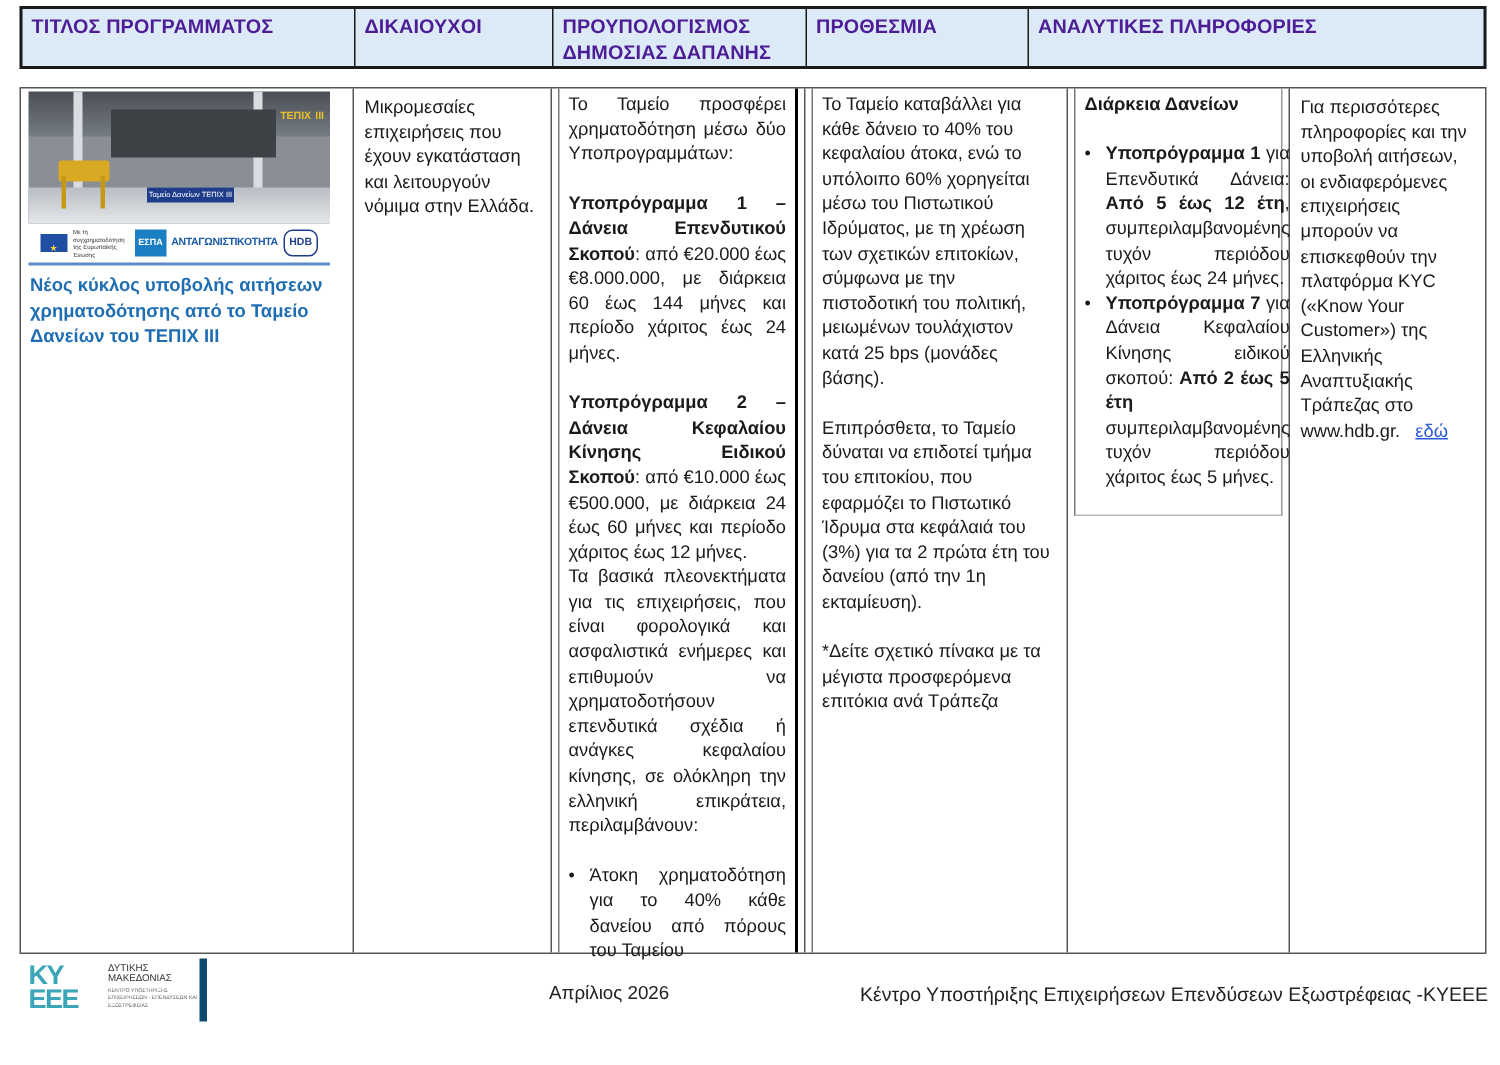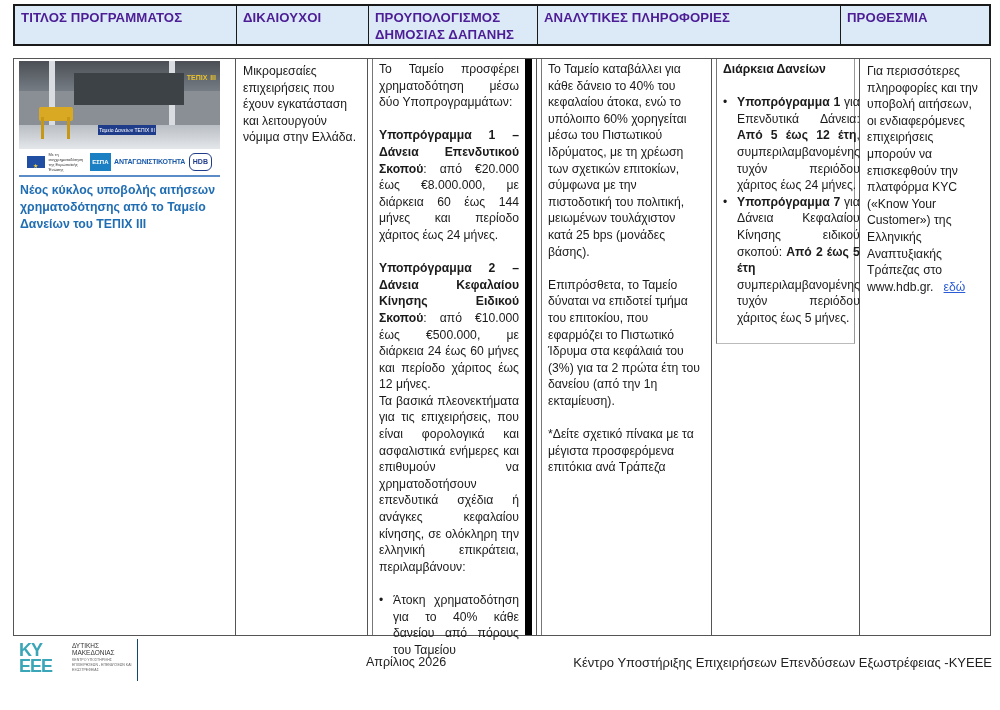--- a/index.html
+++ b/index.html
@@ -31,21 +31,21 @@
     }
     .bcell:last-child { border-right: none; }
     .b1 { width: 222px; padding: 2px 5px; }
     .b2 { width: 132px; }
     .b3 { width: 169px; padding: 0 4px; }
     .b4 { width: 175px; padding: 0 4px; }
     .b5 { width: 148px; padding: 0 4px; }
     .b6 { flex: 1; }
 
     .inner-box {
-      border-left: 1px solid #777; border-right: 7px solid #000000;
+      border-left: 1px solid #777; border-right: 2px solid #000000;
       padding: 2px 6px; height: 100%;
     }
     .b4 .inner-box { border-right: none; }
     .b5 .inner-box { border-right: 1px solid #999; height: 285px; border-bottom: 1px solid #bbb; }
 
     .just { text-align: justify; }
     .gap { height: 16.6px; }
     b { font-weight: bold; }
 
     
@@ -68,36 +68,36 @@
     .hdb { font-size: 7px; color: #1f3c8a; font-weight: bold; border: 1px solid #1f3c8a; border-radius: 6px; padding: 0 3px; }
     .prog-title {
       color: #1f6db3; font-weight: bold; font-size: 12.3px; line-height: 17px;
       margin-top: 5px; padding-left: 1px;
     }
 
     .bullet-row { display: flex; }
     .bullet { width: 14px; flex-shrink: 0; font-size: 12px; }
     .link { color: #2a5bd7; text-decoration: underline; cursor: pointer; }
 
-    .footer-logo { position: absolute; left: 16px; top: 639px; width: 122px; height: 42px; border-right: 1px solid #0c4a6e; }
+    .footer-logo { position: absolute; left: 16px; top: 639px; width: 122px; height: 42px; border-right: 5px solid #0c4a6e; }
     .kyeee-mark { position: absolute; left: 3px; top: 3px; color: #3aa6b8; font-weight: bold; font-size: 18px; line-height: 16px; letter-spacing: -1px; }
     .kyeee-sub { position: absolute; left: 56px; top: 3px; font-size: 6.5px; line-height: 7px; color: #333; }
     .kyeee-tiny { position: absolute; left: 56px; top: 19px; font-size: 3.5px; line-height: 5px; color: #666; width: 64px; }
     .footer-date { position: absolute; left: 366px; top: 655px; font-size: 12.5px; color: #222; }
     .footer-org { position: absolute; right: 8px; top: 655px; font-size: 13px; color: #222; }
   </style>
 </head>
 <body>
 
 <div class="header-table">
   <div class="hcell c1">ΤΙΤΛΟΣ ΠΡΟΓΡΑΜΜΑΤΟΣ</div>
   <div class="hcell c2">ΔΙΚΑΙΟΥΧΟΙ</div>
   <div class="hcell c3">ΠΡΟΥΠΟΛΟΓΙΣΜΟΣ ΔΗΜΟΣΙΑΣ ΔΑΠΑΝΗΣ</div>
+  <div class="hcell c5">ΠΡΟΘΕΣΜΙΑ</div>
   <div class="hcell c6">ΑΝΑΛΥΤΙΚΕΣ ΠΛΗΡΟΦΟΡΙΕΣ</div>
-  <div class="hcell c5">ΠΡΟΘΕΣΜΙΑ</div>
 </div>
 
 <div class="body-table">
 
   <div class="bcell b1">
     <div class="banner">
       <div class="ceiling"></div>
       <div class="pillar" style="left:30px"></div>
       <div class="pillar" style="left:150px"></div>
       <div class="machine"></div>

